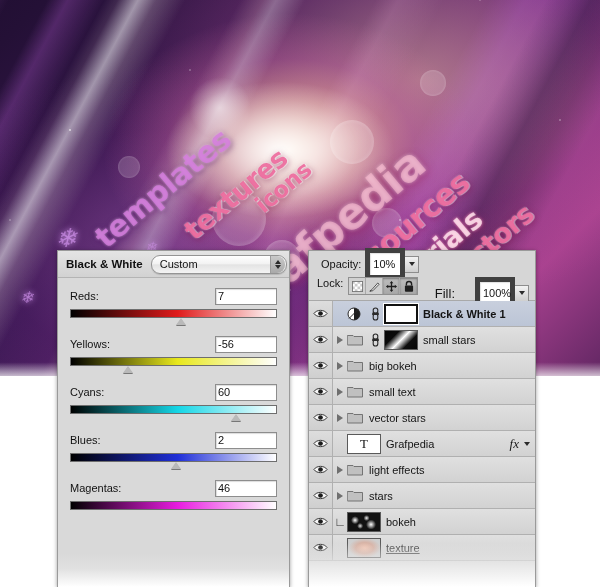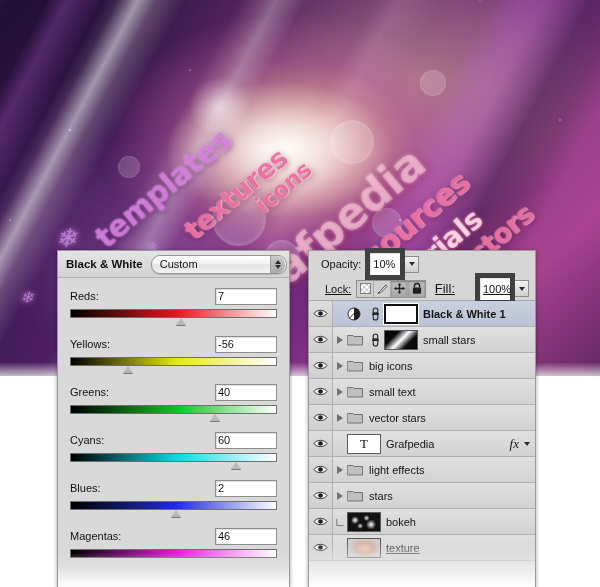--- a/index.html
+++ b/index.html
@@ -237,21 +237,21 @@
     display:flex;align-items:center; padding-left:3px; font-size:11px;
     box-shadow:inset 1px 1px 1px rgba(0,0,0,.12);
   }
   .num-arrow {
     width:14px;height:17px;border:1px solid #8d8d8d;border-left:none;
     background:linear-gradient(to bottom,#f2f2f2,#cfcfcf);
     display:flex;align-items:center;justify-content:center;
   }
   .tri-sm { width:0;height:0;border-left:3px solid transparent;border-right:3px solid transparent;border-top:4px solid #2b2b2b; }
 
-  #lock-row { height:24px; display:flex; align-items:center; padding:0 6px 0 16px; border-bottom:1px solid #a9a9a9;text-decoration:underline; }
+  #lock-row { height:24px; display:flex; align-items:flex-start; padding:0 6px 0 8px; border-bottom:1px solid #a9a9a9; }
   #lock-label { font-size:11px; margin-right:5px; }
   #lock-btns { display:flex; border:1px solid #909090; background:#d0d0d0; }
   .lockbtn { width:17px;height:16px; border-right:1px solid #a9a9a9; display:flex;align-items:center;justify-content:center; }
   .lockbtn:last-child{ border-right:none; }
   .lockbtn.on { background:linear-gradient(to bottom,#bdbdbd,#a8a8a8); box-shadow:inset 0 1px 2px rgba(0,0,0,.35); }
   #fill-wrap { display:flex;align-items:center; margin-left:auto; }
   #fill-label { font-size:13px; margin-right:20px; }
 
   #layer-list { position:relative; }
   .layer-row {
@@ -353,30 +353,20 @@
           </div>
         </div>
         <div class="sl-group">
           <div class="sl-top">
             <span class="sl-name">Yellows:</span>
             <span class="sl-val">-56</span>
           </div>
           <div class="sl-track-wrap">
             <div class="sl-track g-yellow"></div>
             <div class="sl-thumb" style="left:28%"></div>
-          </div>
-        </div>
-        <div class="sl-group">
-          <div class="sl-top">
-            <span class="sl-name">Greens:</span>
-            <span class="sl-val">40</span>
-          </div>
-          <div class="sl-track-wrap">
-            <div class="sl-track g-green"></div>
-            <div class="sl-thumb" style="left:70%"></div>
           </div>
         </div>
         <div class="sl-group">
           <div class="sl-top">
             <span class="sl-name">Cyans:</span>
             <span class="sl-val">60</span>
           </div>
           <div class="sl-track-wrap">
             <div class="sl-track g-cyan"></div>
             <div class="sl-thumb" style="left:80%"></div>
@@ -518,21 +508,21 @@
             <circle cx="8" cy="5.5" r="2.5" fill="#1c1c1c"></circle>
           </svg>
         </span>
         <span class="arrow-cell">
           <span class="tri-right"></span>
         </span>
         <span class="folder"><svg width="16" height="13" viewBox="0 0 16 13">
             <path d="M0.5 2.5 L0.5 12 L15.5 12 L15.5 3.5 L7 3.5 L6 2.5 Z" fill="#c0c0c0" stroke="#6a6a6a" stroke-width="0.9"></path>
             <path d="M0.5 2.5 L0.5 12" stroke="#8a8a8a"></path>
           </svg></span>
-        <span class="layer-name">big icons</span>
+        <span class="layer-name">big bokeh</span>
       </div>
       <div class="layer-row">
         <span class="eye-cell">
           <svg width="15" height="11" viewBox="0 0 16 11">
             <path d="M1 5.5 C4 1 12 1 15 5.5 C12 10 4 10 1 5.5 Z" fill="#f6f6f6" stroke="#2c2c2c" stroke-width="1"></path>
             <circle cx="8" cy="5.5" r="2.5" fill="#1c1c1c"></circle>
           </svg>
         </span>
         <span class="arrow-cell">
           <span class="tri-right"></span>

